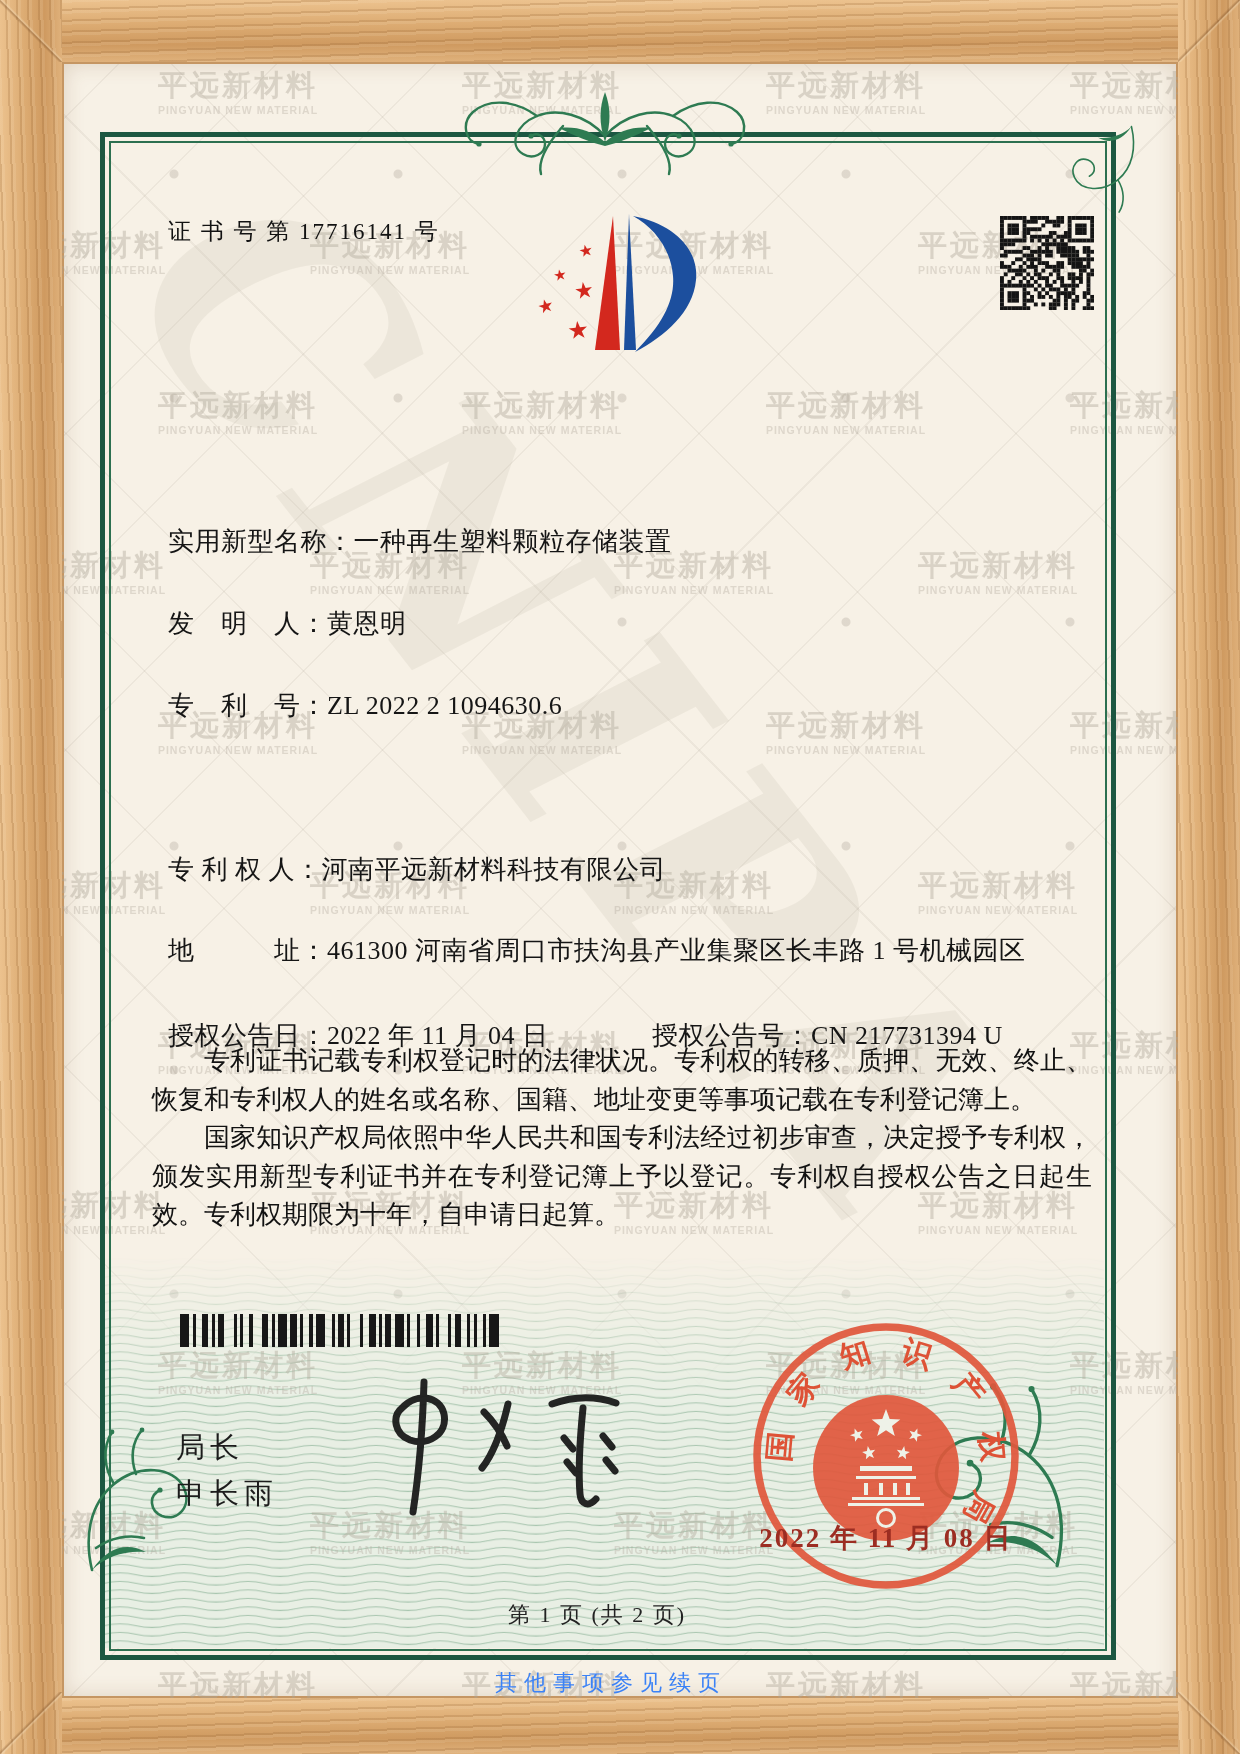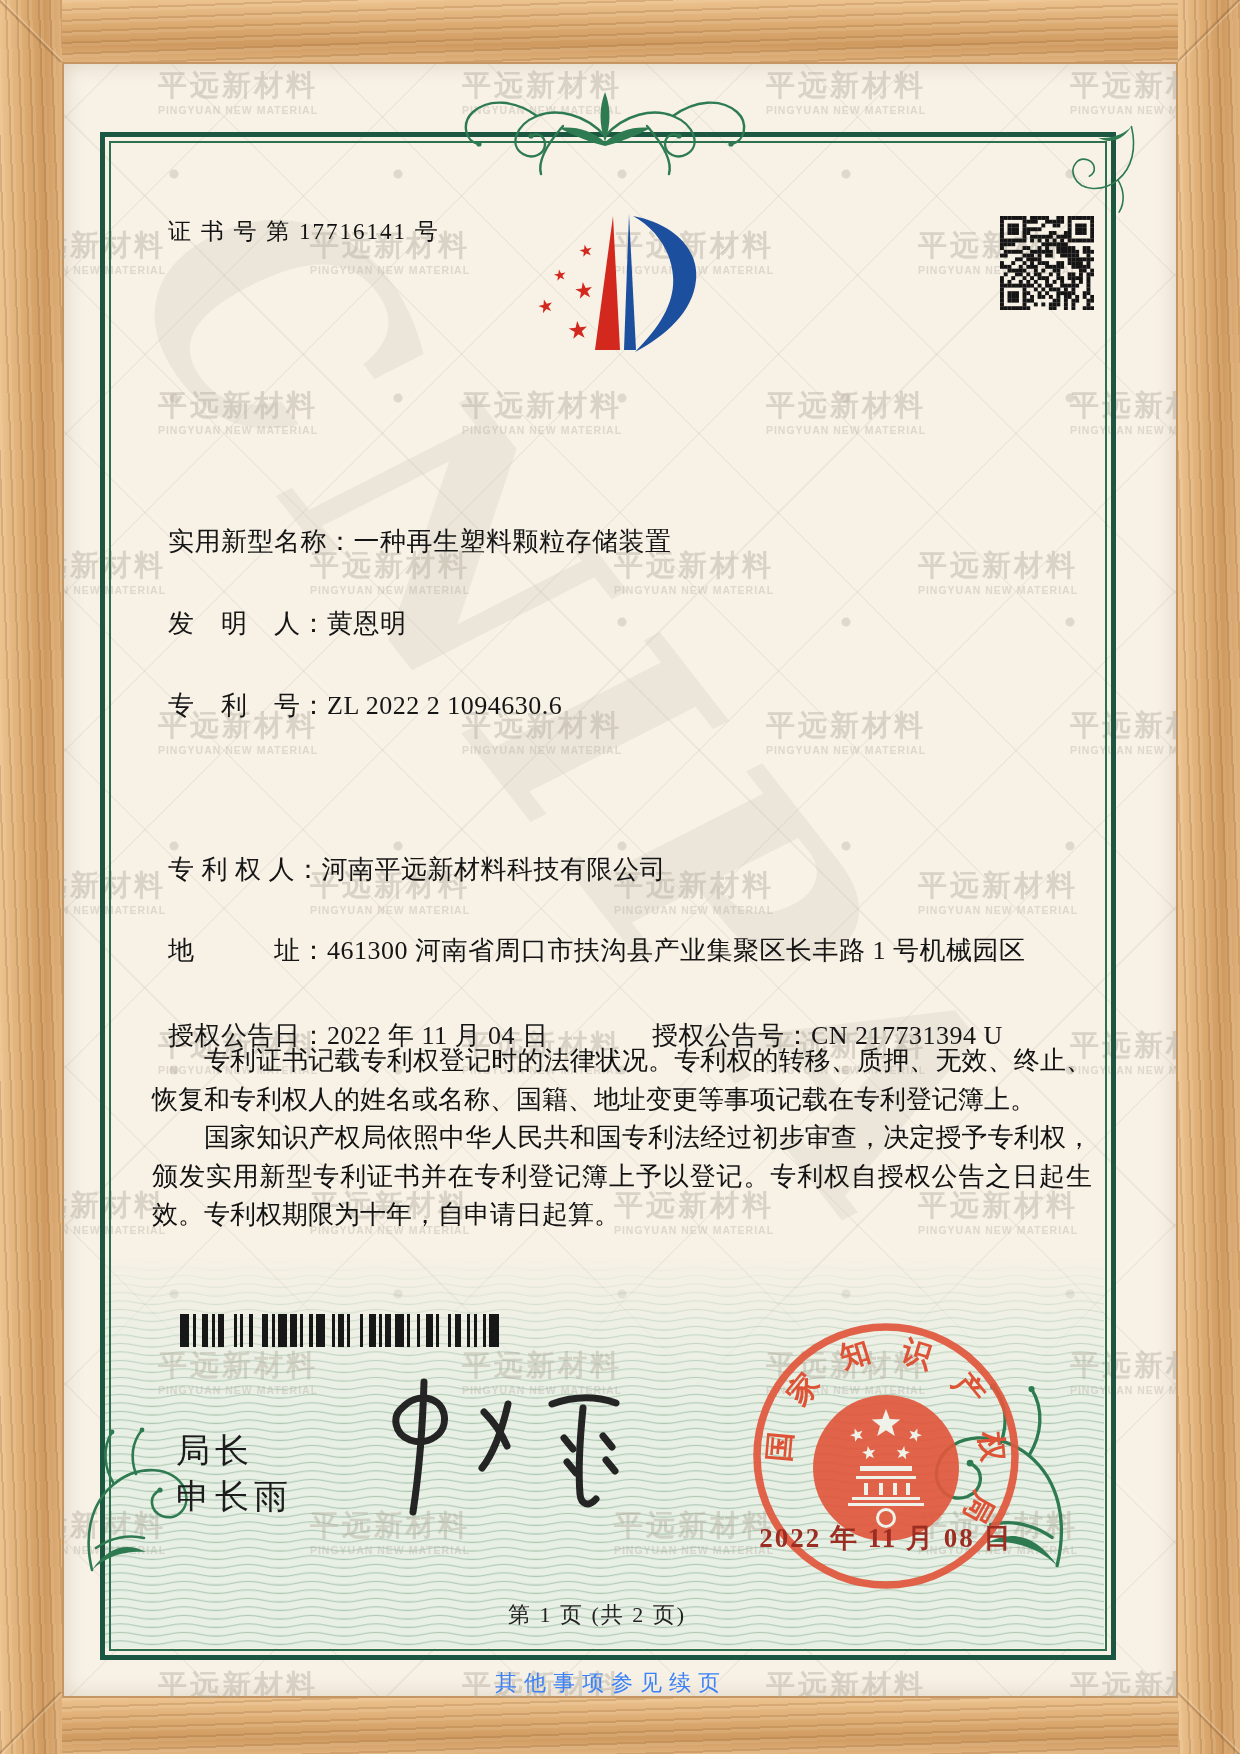--- a/index.html
+++ b/index.html
@@ -76,21 +76,21 @@
   #f-address{left:168px;top:928px;width:912px;line-height:45px;padding-left:146px;text-indent:-146px;}
   #f-grantdate{left:168px;top:1018px;}
   #f-grantno{left:652px;top:1018px;}
   #body-text{left:152px;top:1042px;width:940px;font-size:26px;line-height:38.5px;text-align:justify;}
   #body-text p{margin:0;text-indent:2em;}
 
   #barcode{left:180px;top:1314px;width:322px;height:33px;display:flex;z-index:6;position:absolute;}
   #barcode div{height:100%;}
 
   .signoff{position:absolute;z-index:6;font-family:"Liberation Sans","DejaVu Sans",sans-serif;
-           font-size:34px;letter-spacing:5px;color:#1c1c1c;}
+           font-size:29px;letter-spacing:5px;color:#1c1c1c;}
   #signoff-title{left:176px;top:1428px;}
   #signoff-name{left:176px;top:1474px;}
   #signature{position:absolute;left:356px;top:1376px;z-index:7;}
 
   #seal{position:absolute;left:746px;top:1316px;width:280px;height:280px;z-index:7;}
   #seal-date{position:absolute;left:746px;top:1520px;width:280px;text-align:center;z-index:8;
      font-size:27px;letter-spacing:2px;color:#9c2d22;font-weight:bold;}
 
   #page-no{left:0;top:1600px;width:1194px;text-align:center;font-size:22px;letter-spacing:2px;color:#222;}
   #cont-note{left:0;top:1668px;width:1222px;text-align:center;font-size:22px;letter-spacing:7px;color:#3b82f6;}

